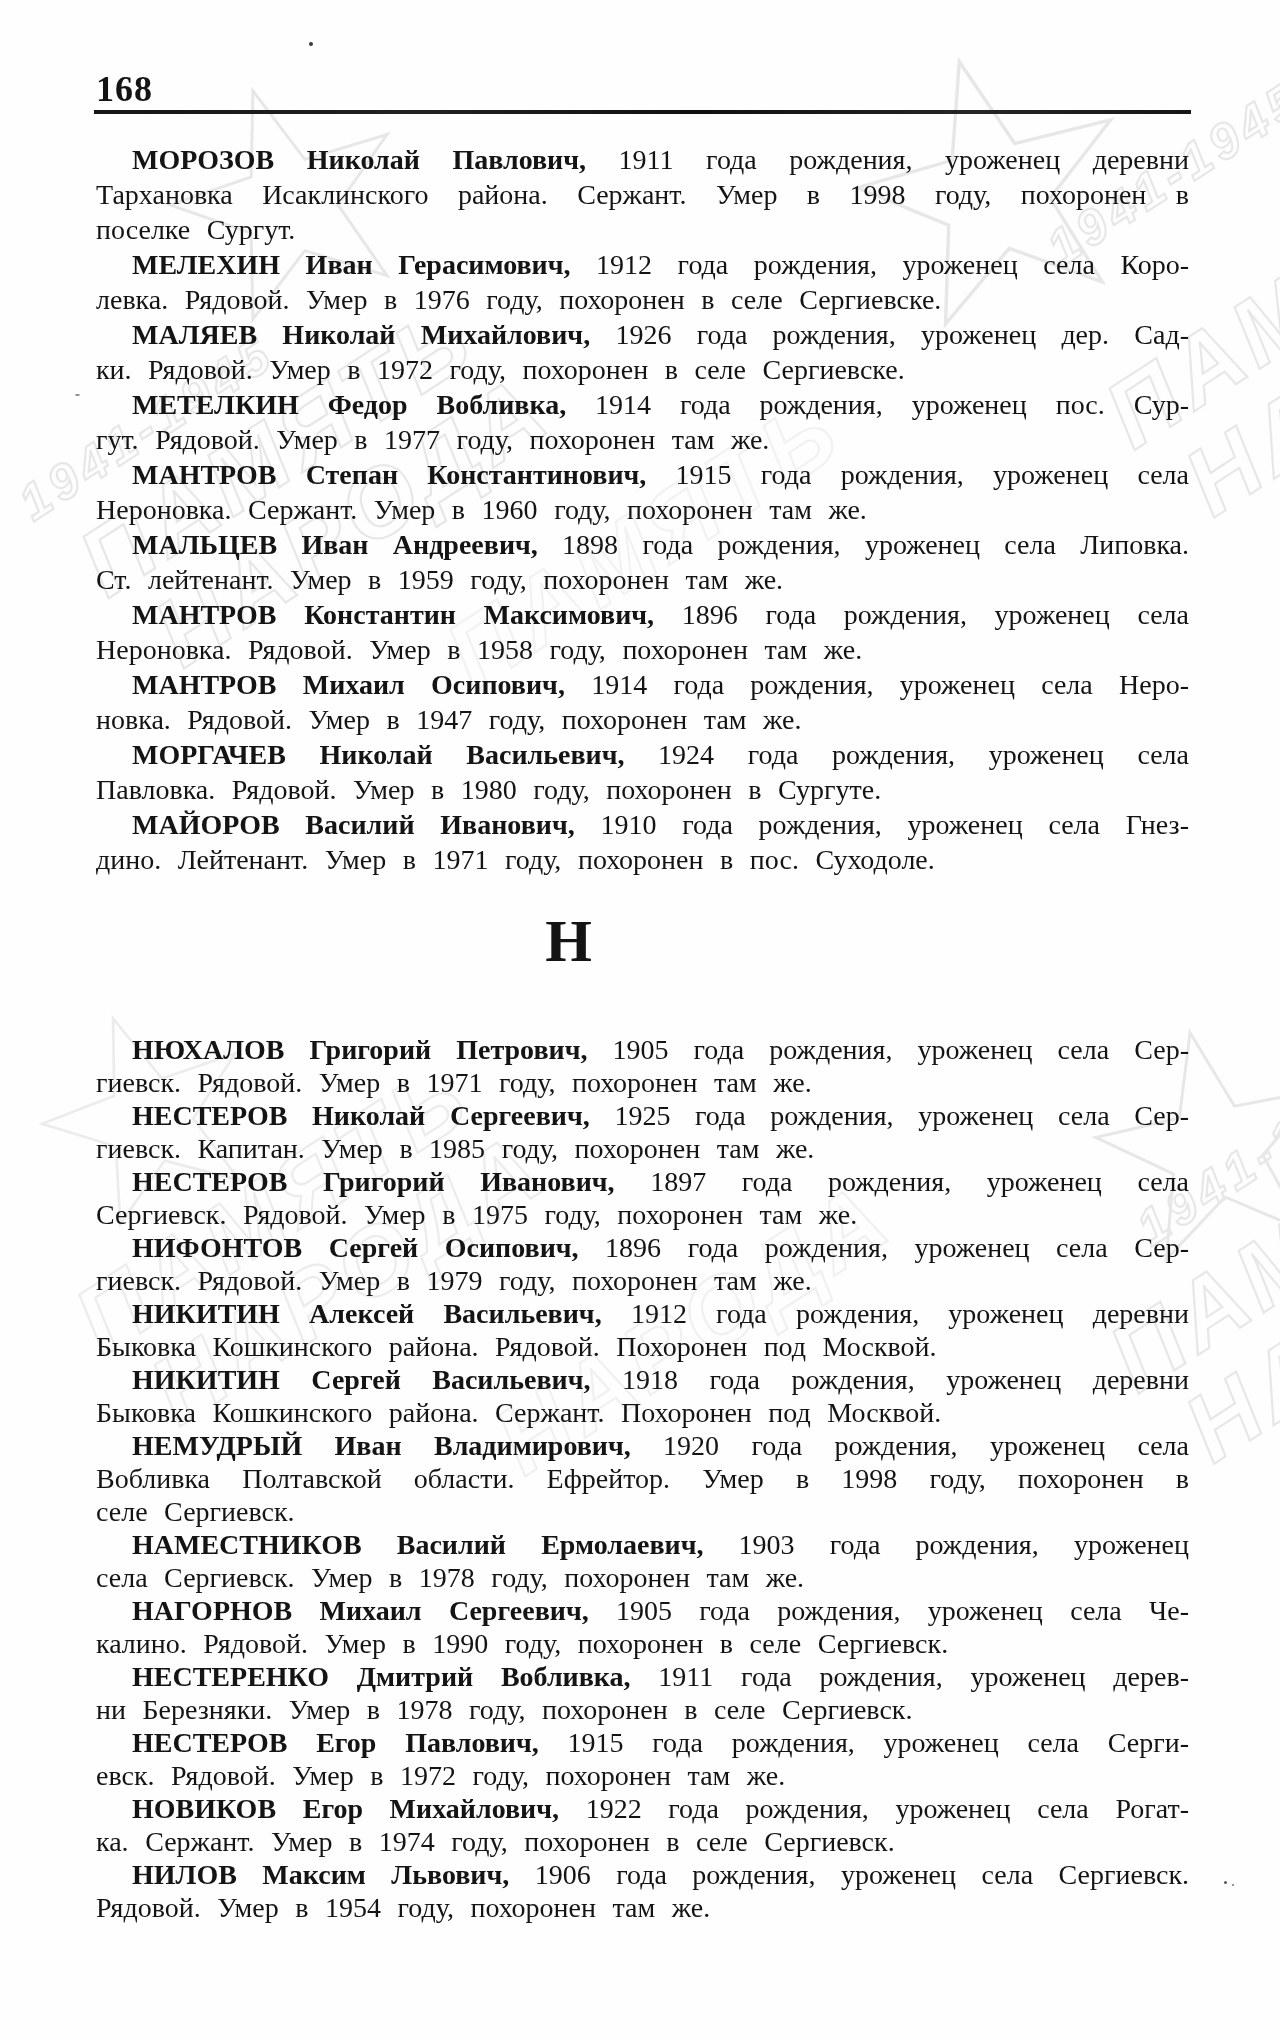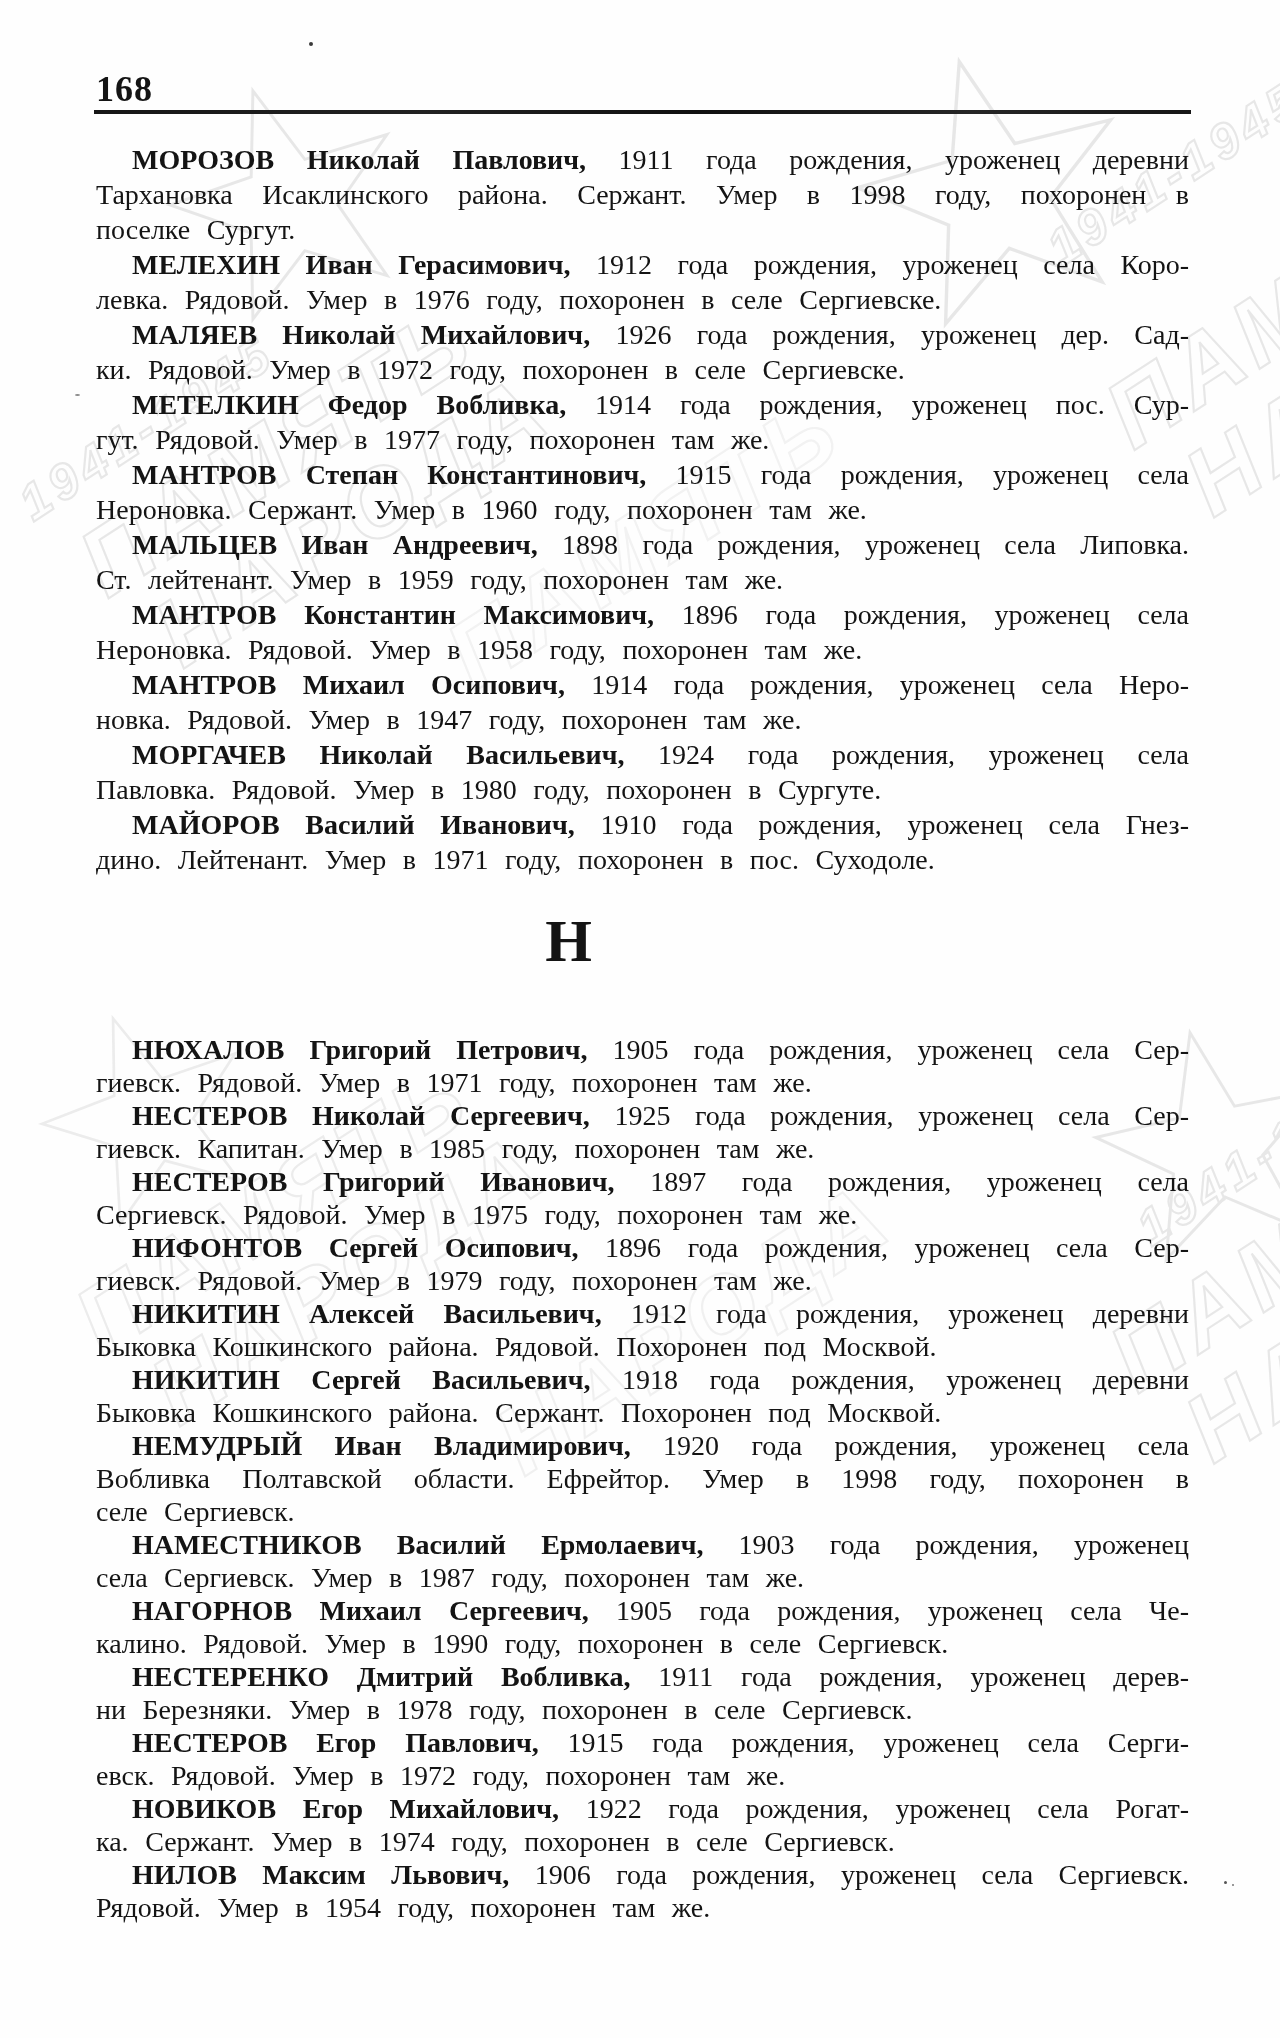--- a/index.html
+++ b/index.html
@@ -207,21 +207,21 @@
           <div class="line first"><b class="entry-name">НИКИТИН Сергей Васильевич,</b> 1918 года рождения, уроженец деревни</div>
           <div class="line last">Быковка Кошкинского района. Сержант. Похоронен под Москвой.</div>
         </div>
         <div class="entry">
           <div class="line first"><b class="entry-name">НЕМУДРЫЙ Иван Владимирович,</b> 1920 года рождения, уроженец села</div>
           <div class="line">Вобливка Полтавской области. Ефрейтор. Умер в 1998 году, похоронен в</div>
           <div class="line last">селе Сергиевск.</div>
         </div>
         <div class="entry">
           <div class="line first"><b class="entry-name">НАМЕСТНИКОВ Василий Ермолаевич,</b> 1903 года рождения, уроженец</div>
-          <div class="line last">села Сергиевск. Умер в 1987 году, похоронен там же.</div>
+          <div class="line last">села Сергиевск. Умер в 1978 году, похоронен там же.</div>
         </div>
         <div class="entry">
           <div class="line first"><b class="entry-name">НАГОРНОВ Михаил Сергеевич,</b> 1905 года рождения, уроженец села Че-</div>
           <div class="line last">калино. Рядовой. Умер в 1990 году, похоронен в селе Сергиевск.</div>
         </div>
         <div class="entry">
           <div class="line first"><b class="entry-name">НЕСТЕРЕНКО Дмитрий Вобливка,</b> 1911 года рождения, уроженец дерев-</div>
           <div class="line last">ни Березняки. Умер в 1978 году, похоронен в селе Сергиевск.</div>
         </div>
         <div class="entry">

